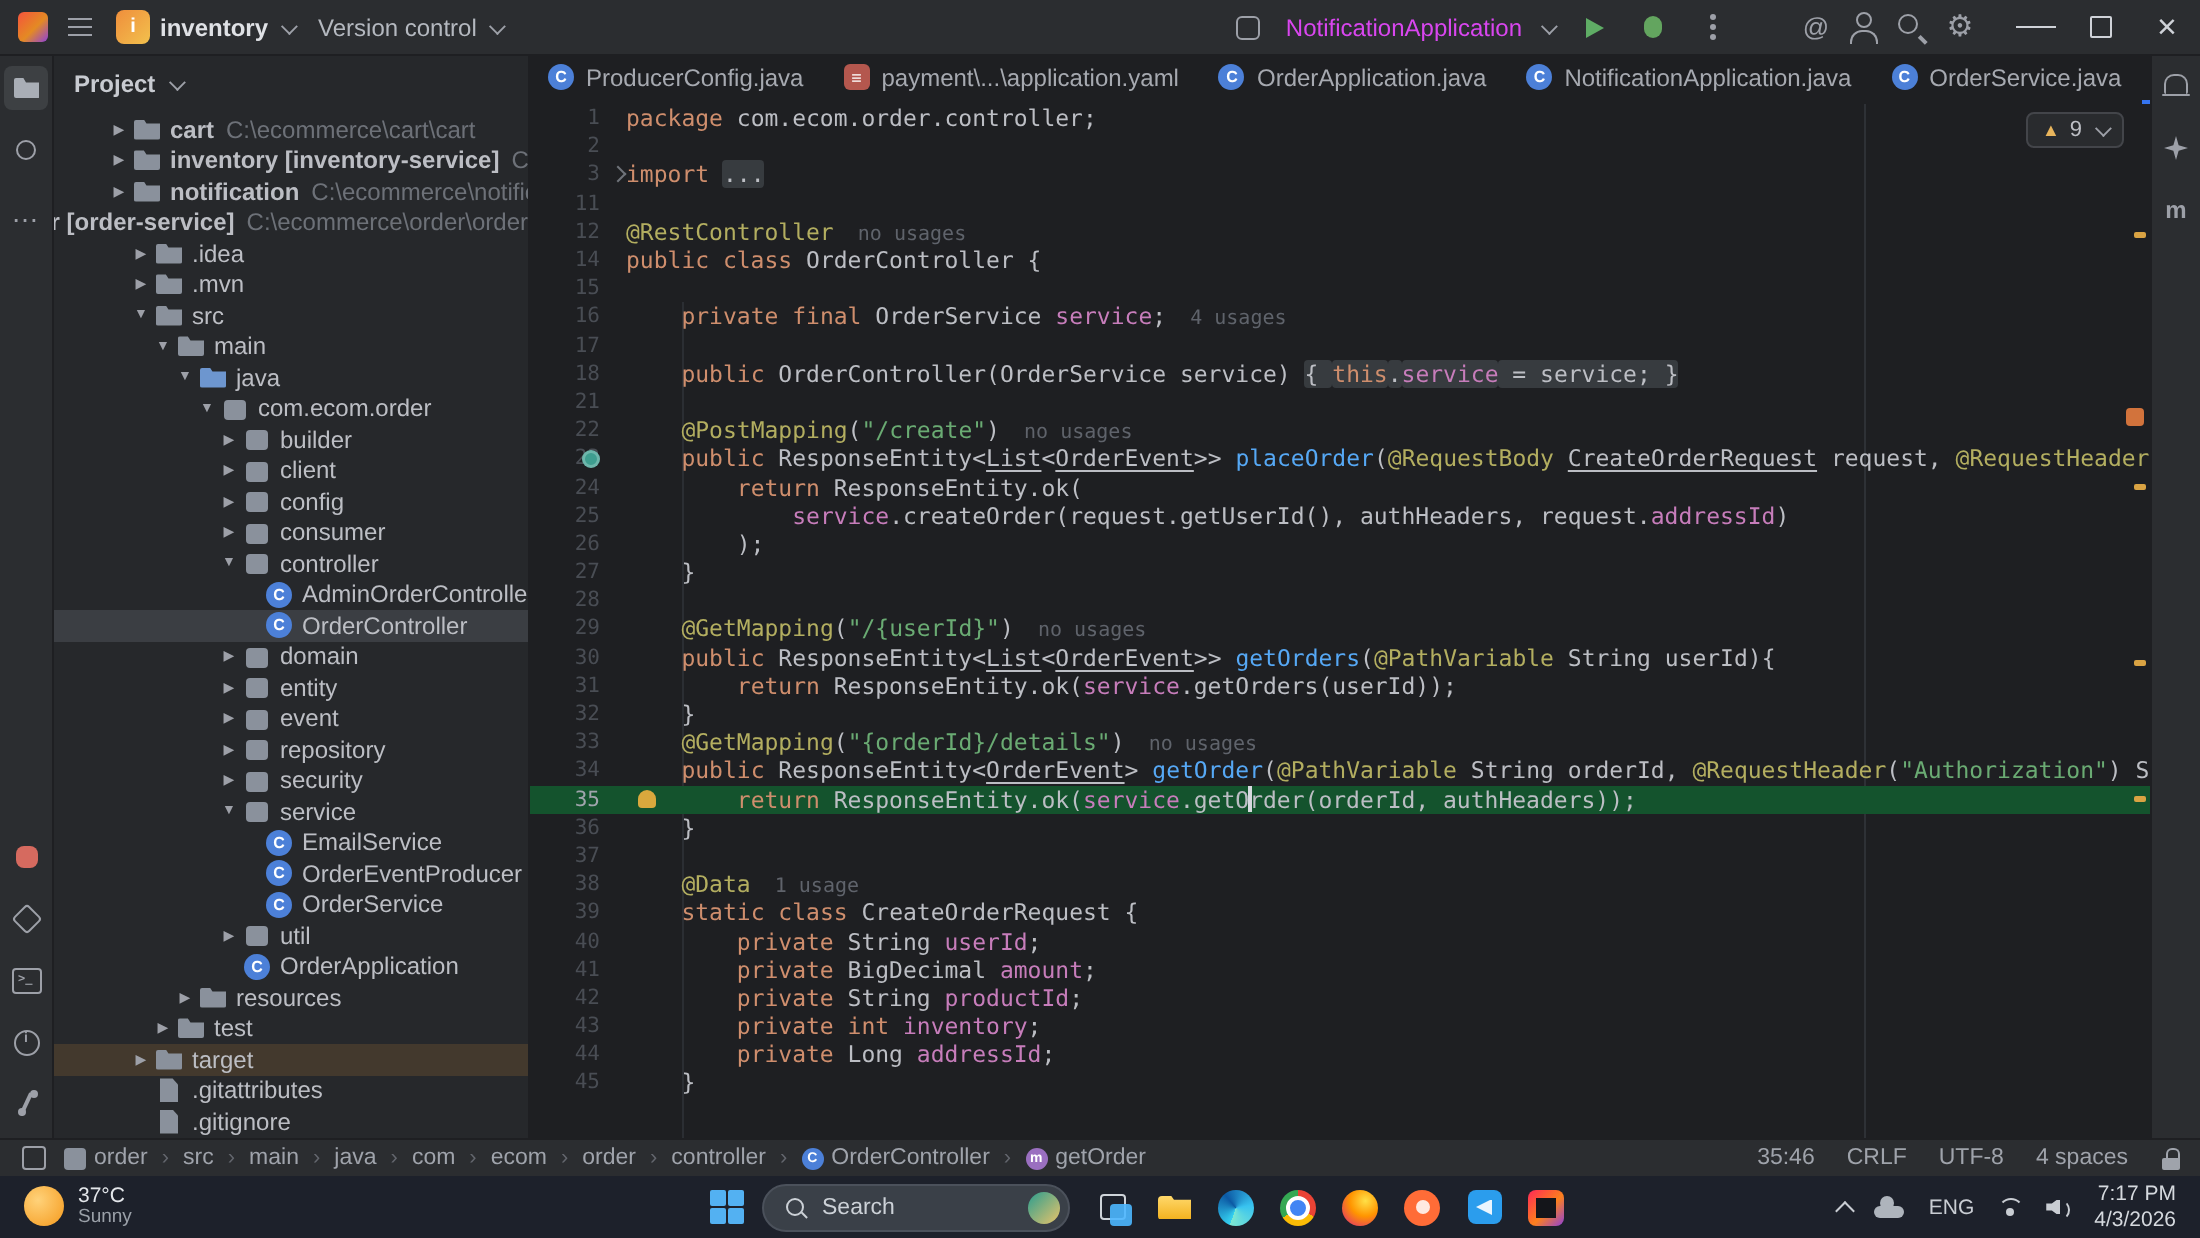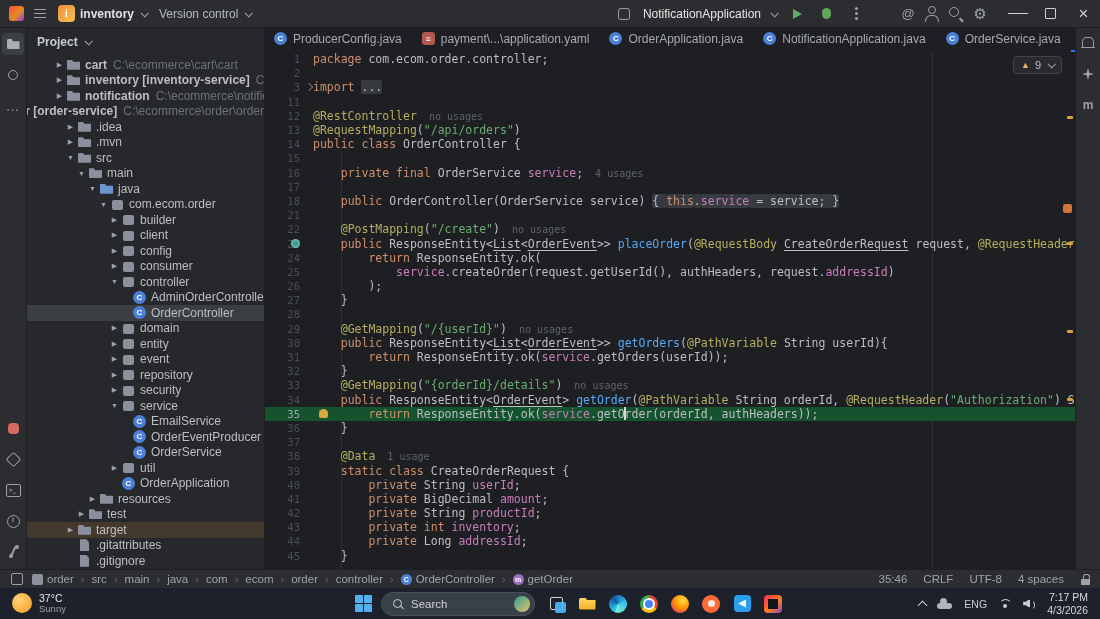--- a/index.html
+++ b/index.html
@@ -6,21 +6,21 @@
   .screen{position:relative;width:1100px;height:619px;overflow:hidden;background:#1e1f22;
           font-family:"Liberation Sans",sans-serif;color:#bcbec4;font-size:12px;}
   
   .titlebar{position:absolute;left:0;top:0;right:0;height:27px;background:#2b2d30;
             border-bottom:1px solid #1e1f22;display:flex;align-items:center;z-index:6;}
   .tleft{display:flex;align-items:center;gap:2px;padding-left:5px;}
   .tbtn{height:24px;min-width:24px;display:flex;align-items:center;justify-content:center;
         gap:5px;border-radius:4px;color:#9da0a8;padding:0 5px;}
   .tproj{color:#dfe1e5;font-weight:700;}
   .tvcs{color:#b4b8bf;}
-  .tmid{margin-left:auto;display:flex;align-items:center;gap:8px;color:#e5e5e5;}
+  .tmid{margin-left:auto;display:flex;align-items:center;gap:8px;color:#d946ef;}
   .tright{display:flex;align-items:center;margin-left:30px;gap:2px;}
   .twin{display:flex;margin-left:10px;}
   .winbtn{width:33px;height:27px;display:flex;align-items:center;justify-content:center;color:#cfd2d8;}
   .avatar{width:17px;height:17px;border-radius:4px;background:linear-gradient(135deg,#ef8e3c,#f2c14d);
           color:#fff;font:700 10px "Liberation Sans",sans-serif;display:flex;align-items:center;justify-content:center;}
   .cdown{display:inline-block;width:5px;height:5px;border-right:1.3px solid currentColor;
          border-bottom:1.3px solid currentColor;transform:rotate(45deg) translateY(-1px);margin-left:2px;flex:none;}
   
   .si{position:relative;width:22px;height:22px;border-radius:4px;display:flex;align-items:center;
       justify-content:center;color:#9da0a8;flex:none;}
@@ -497,24 +497,20 @@
         </div>
         <div class="crow">
           <span class="ln">11</span>
           <span class="ctext"></span>
         </div>
         <div class="crow">
           <span class="ln">12</span>
           <span class="ctext"><span class="seg ann">@RestController</span><span class="seg hint">  no usages</span></span>
         </div>
         <div class="crow">
-          <span class="ln">13</span>
-          <span class="ctext"><span class="seg ann">@RequestMapping</span><span class="seg p">(</span><span class="seg str">"/api/orders"</span><span class="seg p">)</span></span>
-        </div>
-        <div class="crow">
           <span class="ln">14</span>
           <span class="ctext"><span class="seg kw">public class </span><span class="seg p">OrderController {</span></span>
         </div>
         <div class="crow">
           <span class="ln">15</span>
           <span class="ctext"></span>
         </div>
         <div class="crow">
           <span class="ln">16</span>
           <span class="ctext"><span class="seg p">    </span><span class="seg kw">private final </span><span class="seg p">OrderService </span><span class="seg fld">service</span><span class="seg p">;</span><span class="seg hint">  4 usages</span></span>

